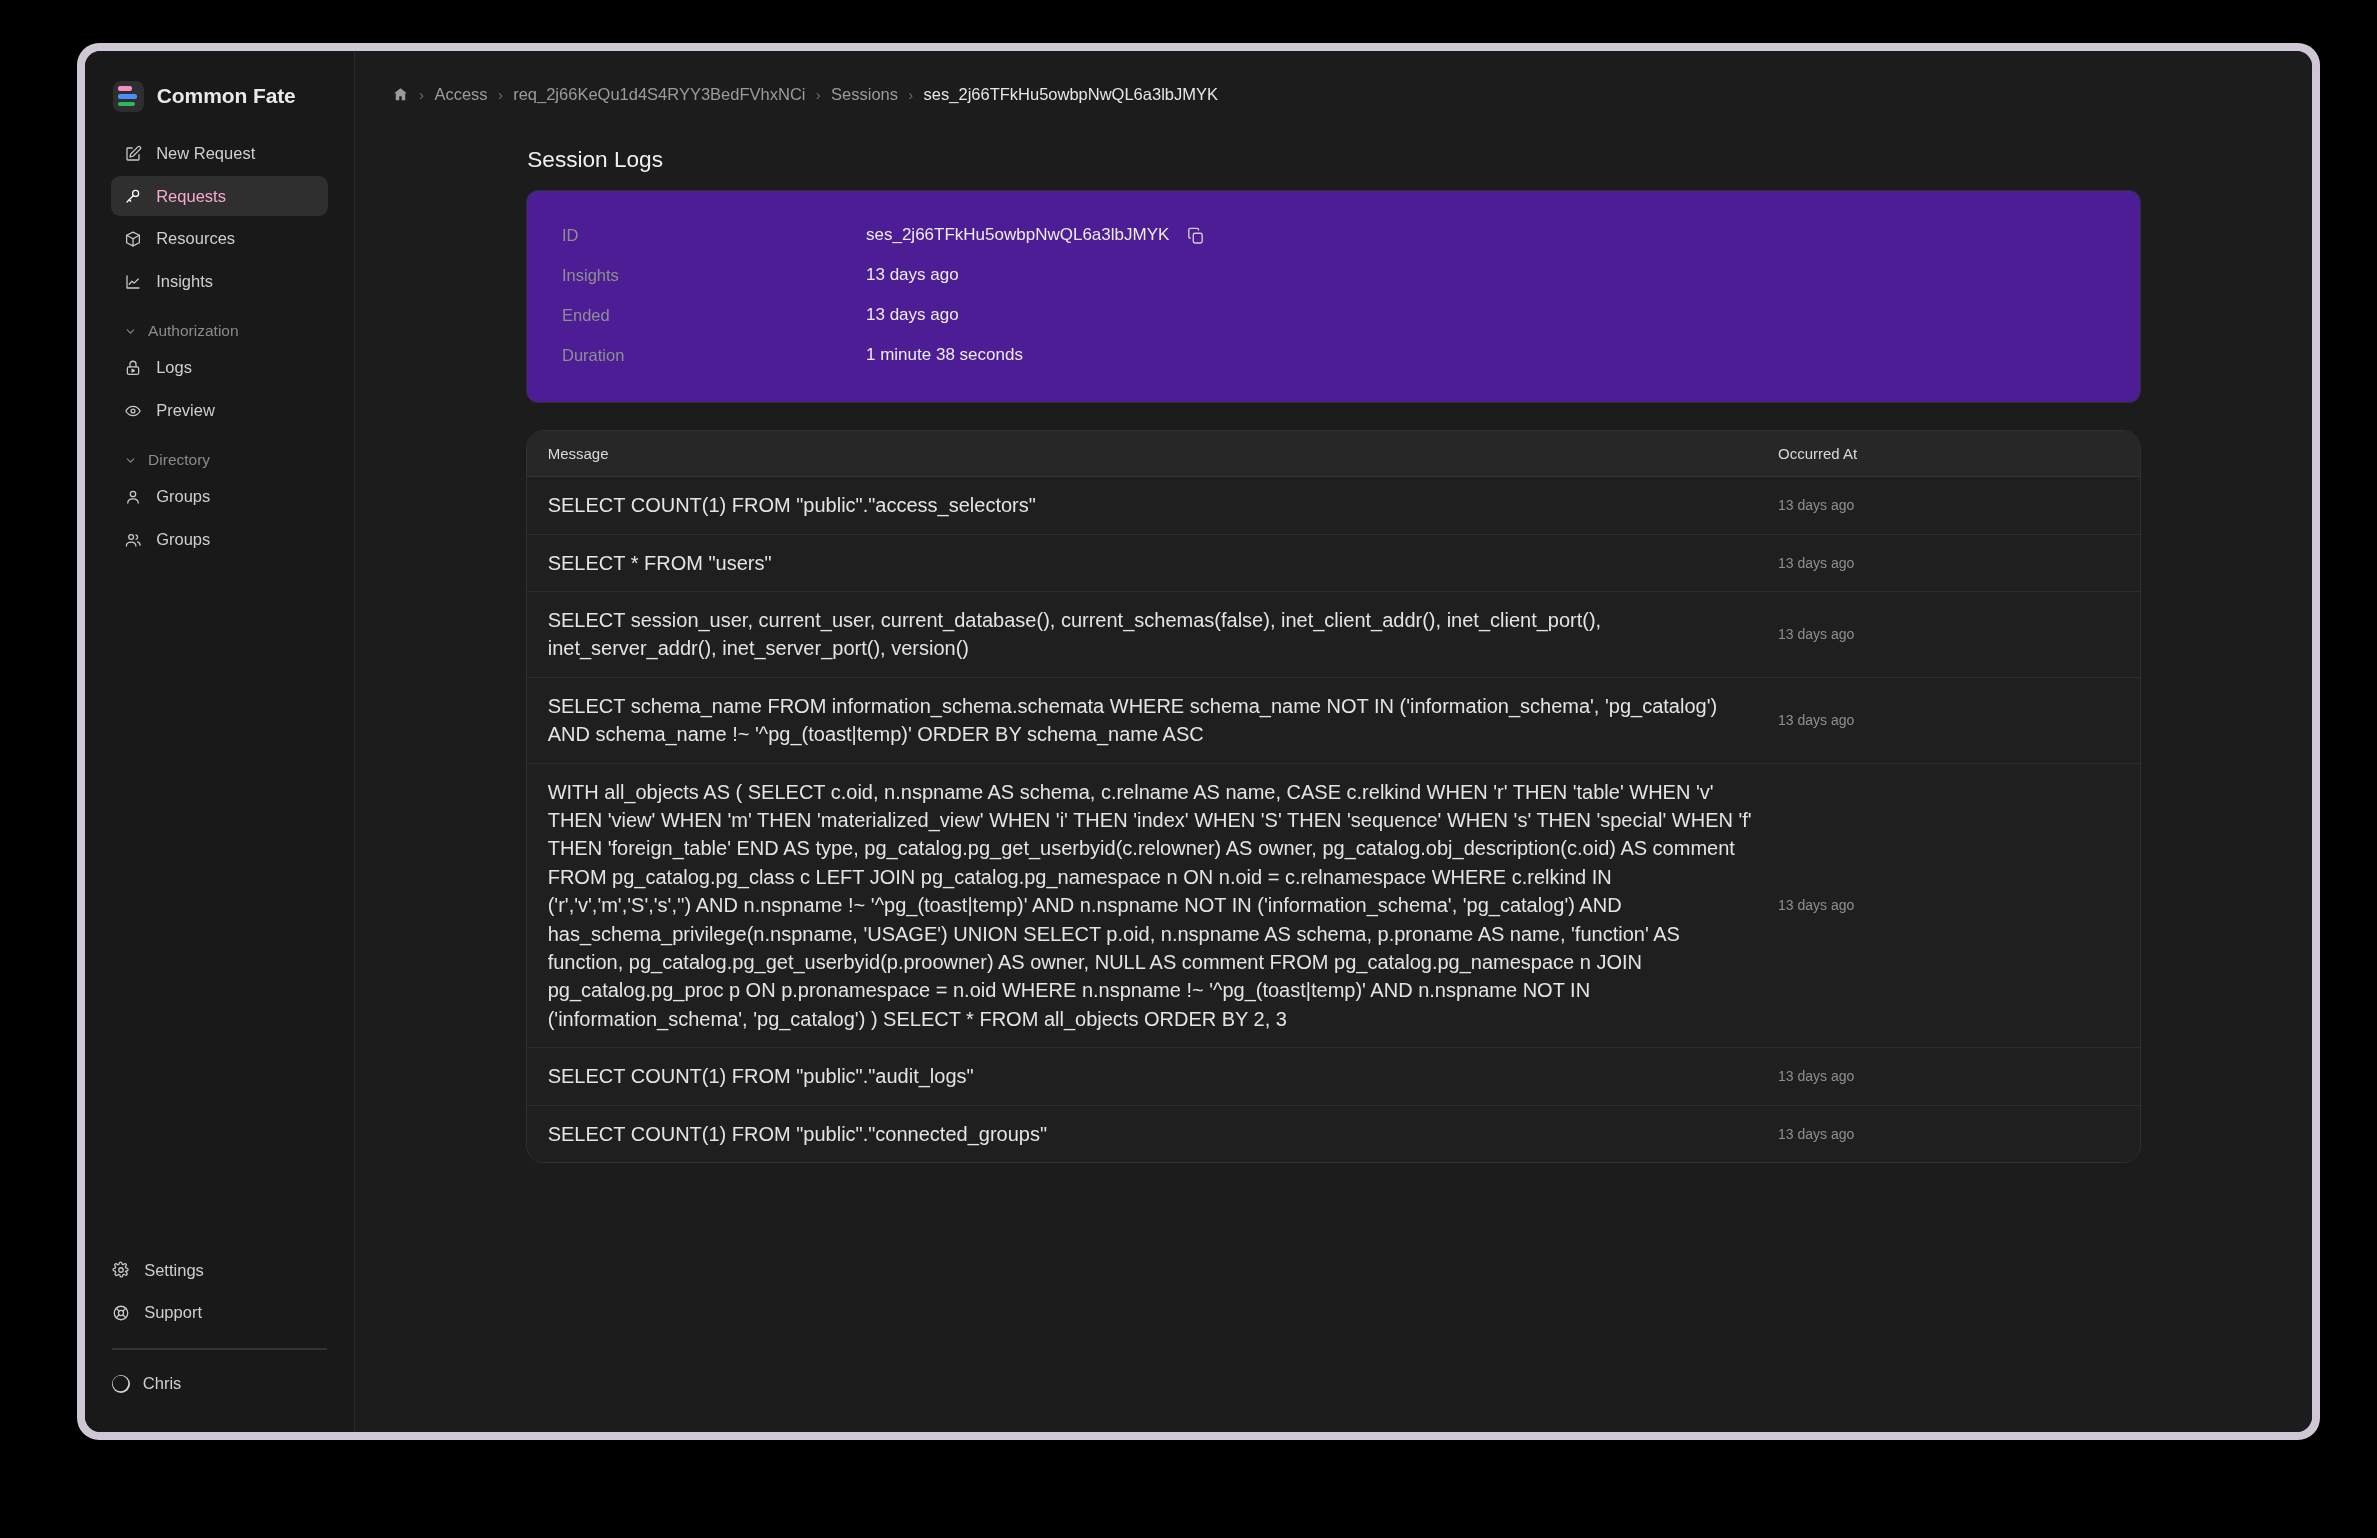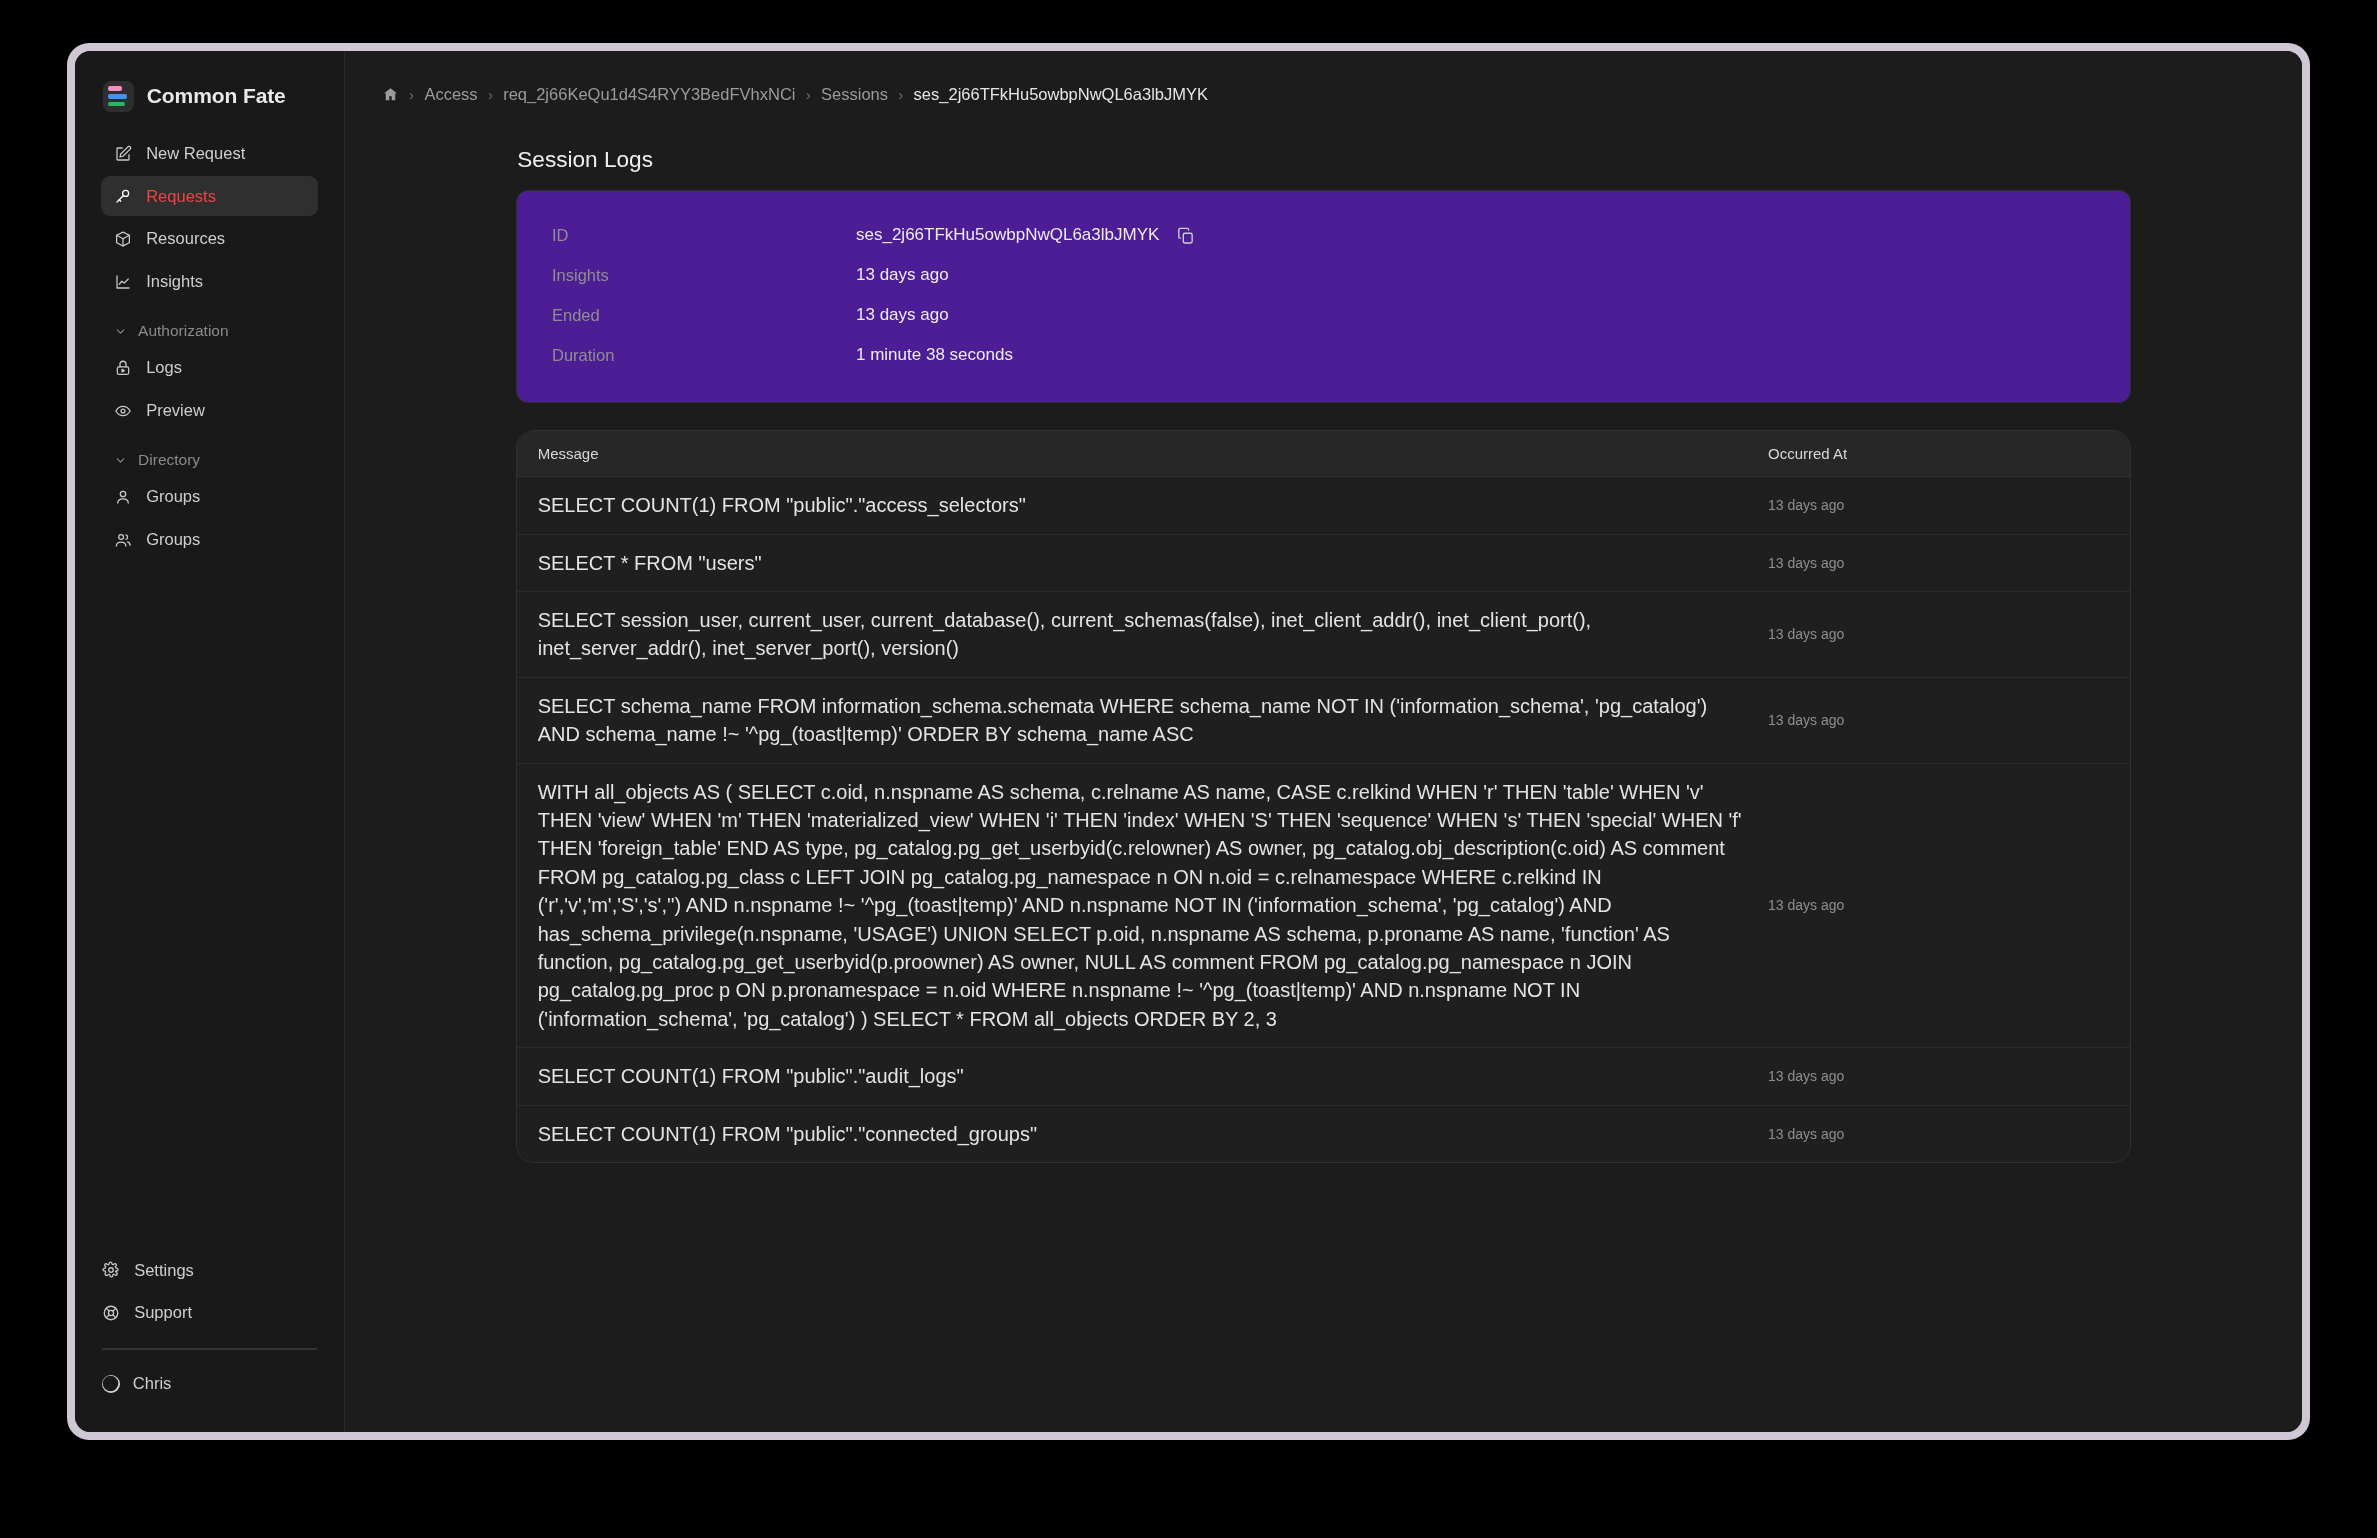--- a/index.html
+++ b/index.html
@@ -8,21 +8,21 @@
     background: #000000;
     width: 2377px;
     height: 1539px;
     overflow: hidden;
     font-family: "Liberation Sans", sans-serif;
   }
 
   
   #window-frame {
     position: absolute;
-    left: 67px;
+    left: 77px;
     top: 43px;
     width: 2243px;
     height: 1397px;
     background: #cfc8d4;
     border-radius: 22px;
     box-sizing: border-box;
     padding: 7.8px;
   }
   #app-shell {
     width: 100%;
@@ -84,21 +84,21 @@
     align-items: center;
     gap: 13px;
     height: 40px;
     padding: 0 13px;
     border-radius: 9px;
     color: #cfcfcf;
     font-size: 16.5px;
     cursor: pointer;
     margin-bottom: 2.6px;
   }
-  .nav-item.active { background: #2f2f2f; color: #ef4444; }
+  .nav-item.active { background: #2f2f2f; color: #f9a8d4; }
   .nav-icon {
     width: 19.4px; height: 19.4px;
     flex: 0 0 19.4px;
     display: flex; align-items: center; justify-content: center;
     color: #c9c9c9;
   }
   .nav-item.active .nav-icon { color: #ffffff; }
   .nav-icon svg { width: 18px; height: 18px; display: block; }
 
   .group-head {

